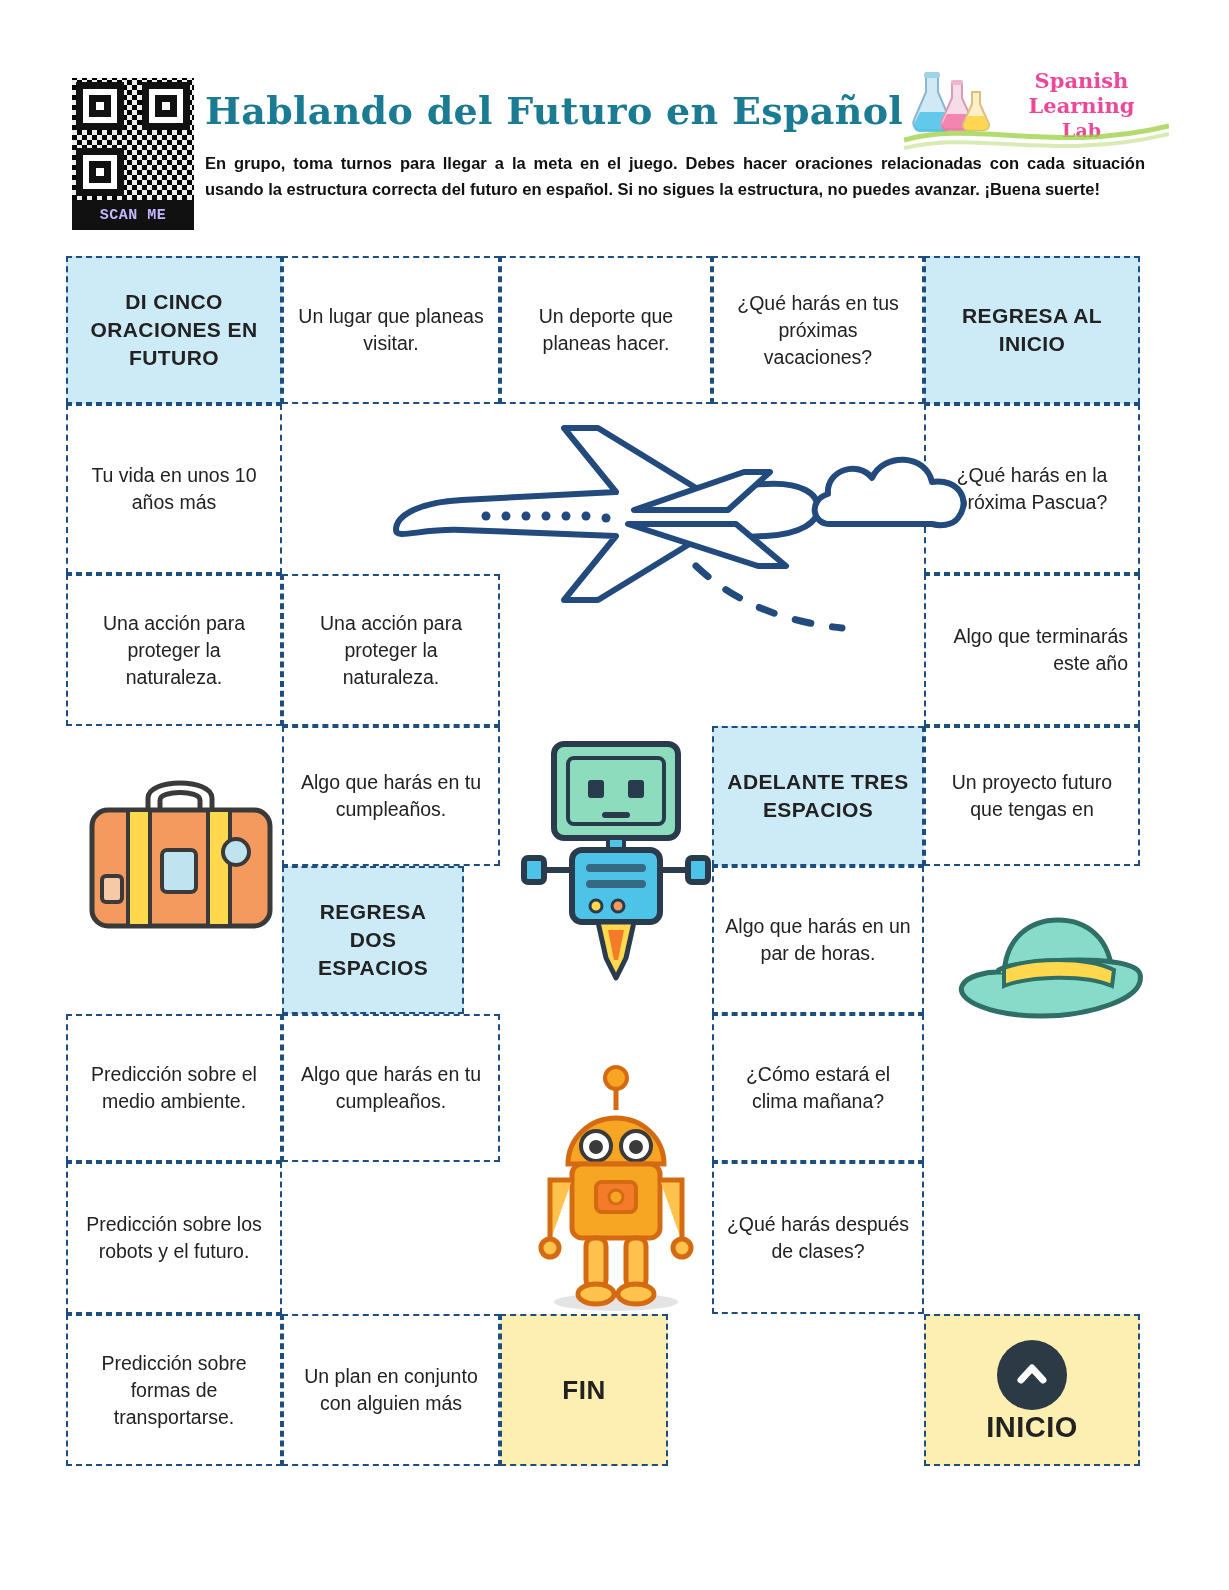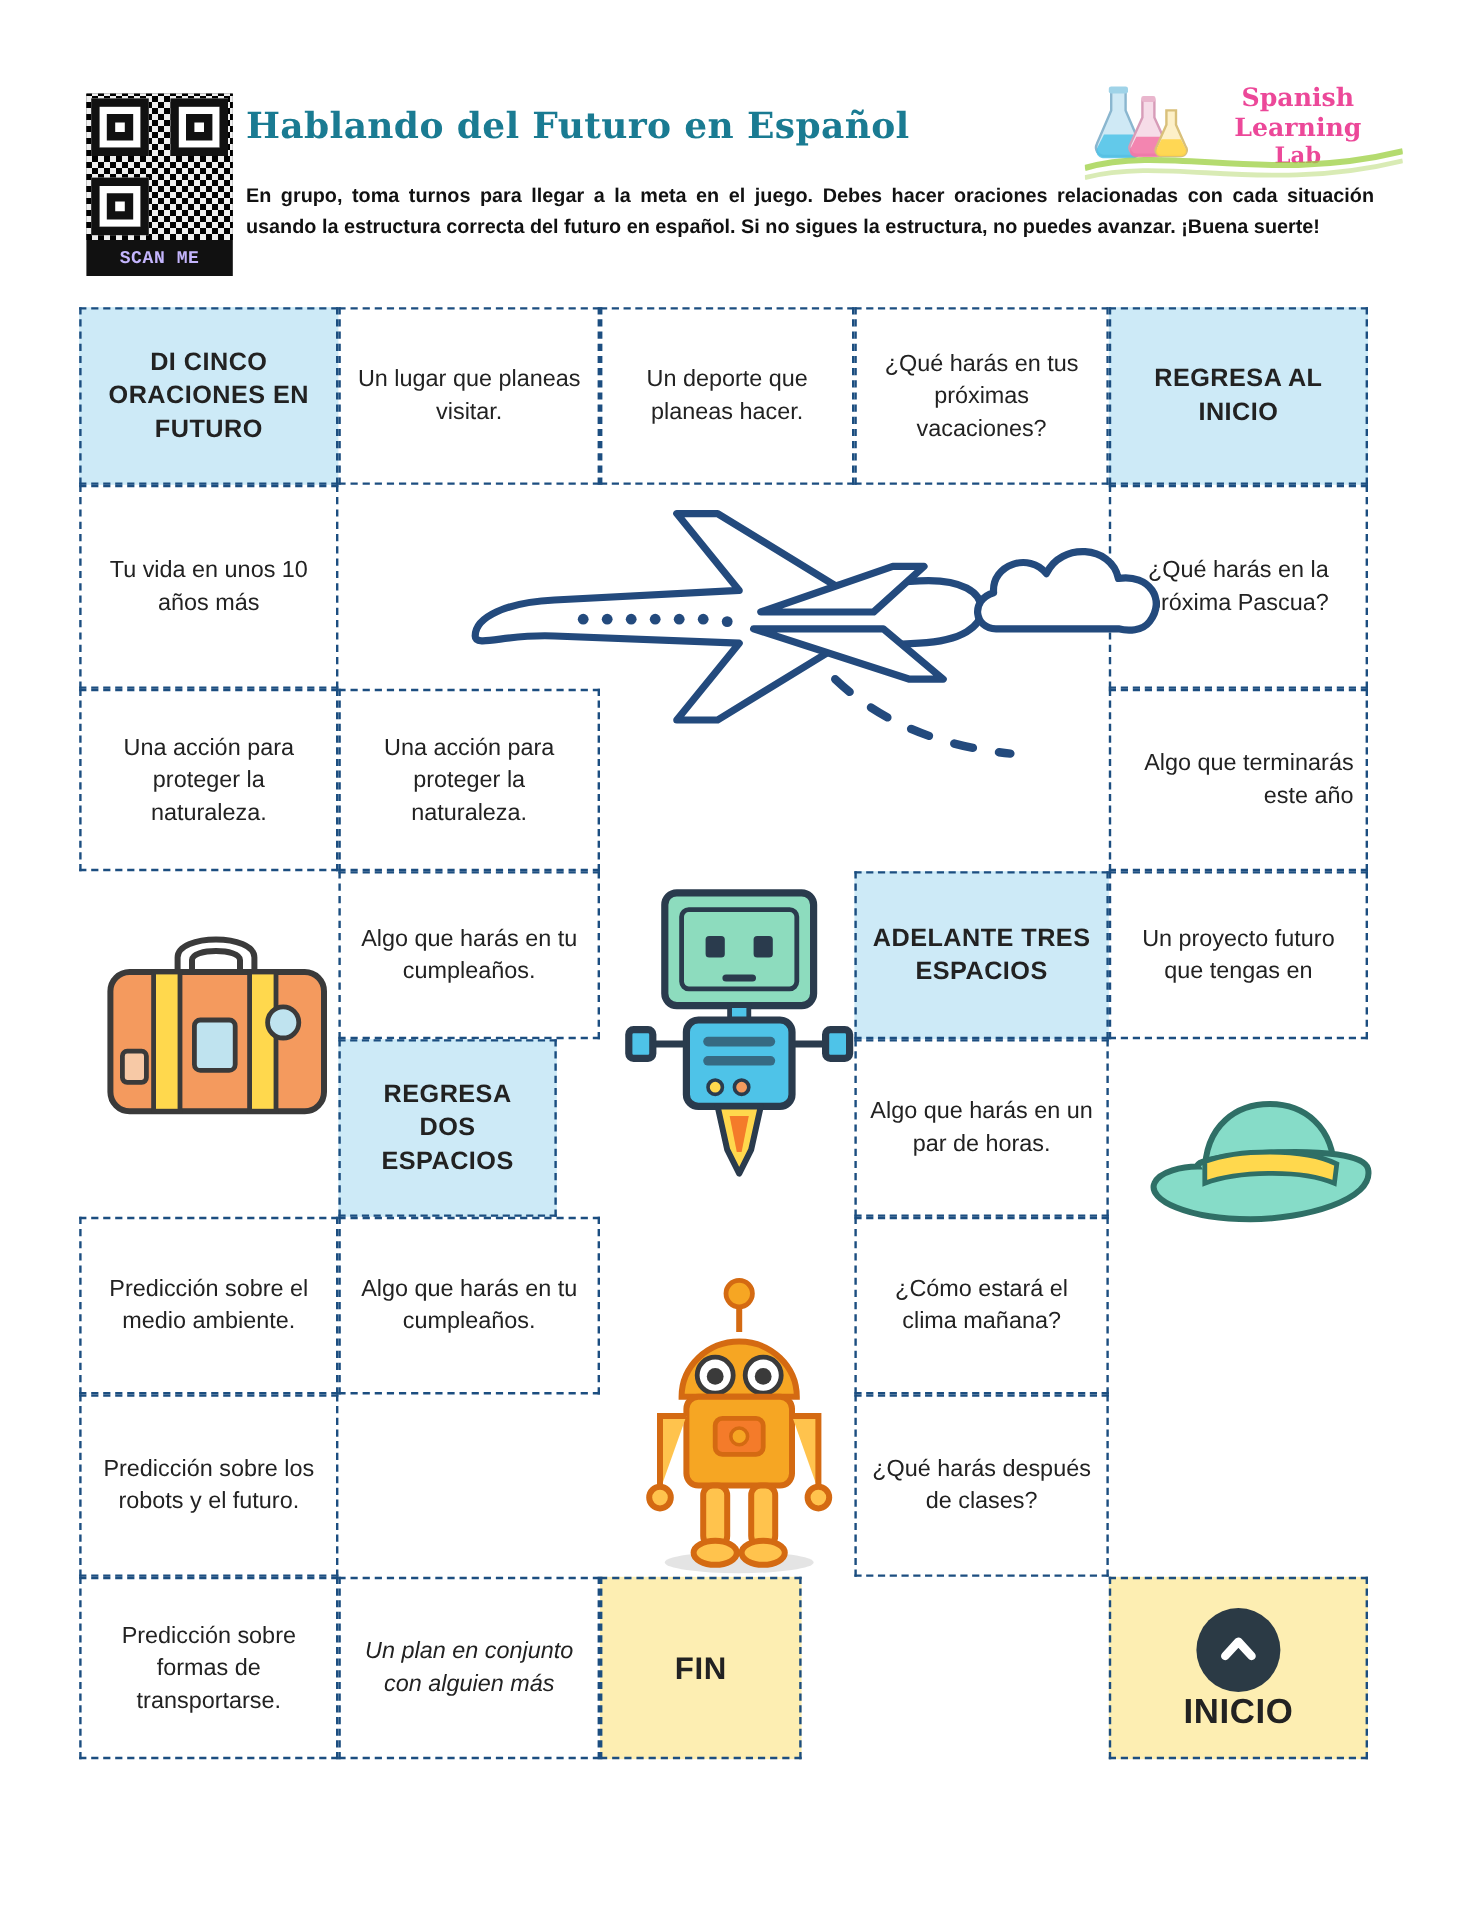--- a/index.html
+++ b/index.html
@@ -69,21 +69,21 @@
     align-items: center;
     justify-content: center;
     font-family: Liberation Mono, monospace;
   }
   .title {
     position: absolute;
     left: 205px;
     top: 88px;
     font-family: "DejaVu Serif", serif;
     font-weight: bold;
-    font-size: 30px;
+    font-size: 38px;
     color: #1a7b92;
     letter-spacing: .3px;
   }
   .intro {
     position: absolute;
     left: 205px;
     top: 150px;
     width: 940px;
     font-family: "Liberation Sans", sans-serif;
     font-weight: bold;
@@ -245,21 +245,21 @@
   <div class="cell plain" style="left:646px; top:610px; width:212px; height:148px;">Algo que harás en un par de horas.</div>
 
   <div class="cell plain" style="left:0; top:758px; width:216px; height:148px;">Predicción sobre el medio ambiente.</div>
   <div class="cell plain" style="left:216px; top:758px; width:218px; height:148px;">Algo que harás en tu cumpleaños.</div>
   <div class="cell plain" style="left:646px; top:758px; width:212px; height:148px;">¿Cómo estará el clima mañana?</div>
 
   <div class="cell plain" style="left:0; top:906px; width:216px; height:152px;">Predicción sobre los robots y el futuro.</div>
   <div class="cell plain" style="left:646px; top:906px; width:212px; height:152px;">¿Qué harás después de clases?</div>
 
   <div class="cell plain" style="left:0; top:1058px; width:216px; height:152px;">Predicción sobre formas de transportarse.</div>
-  <div class="cell plain" style="left:216px; top:1058px; width:218px; height:152px;font-style:italic;">Un plan en conjunto con alguien más</div>
+  <div class="cell plain" style="left:216px; top:1058px; width:218px; height:152px;">Un plan en conjunto con alguien más</div>
   <div class="cell yellow" style="left:434px; top:1058px; width:168px; height:152px;">FIN</div>
   <div class="cell yellow inicio-wrap" style="left:858px; top:1058px; width:216px; height:152px; flex-direction:column;">
     <div class="inicio-circle">
       <svg width="40" height="40" viewBox="0 0 40 40">
         <path d="M9 25 L20 13 L31 25" stroke="#ffffff" stroke-width="7" fill="none" stroke-linecap="round" stroke-linejoin="round"></path>
       </svg>
     </div>
     <div class="inicio-label">INICIO</div>
   </div>
 

